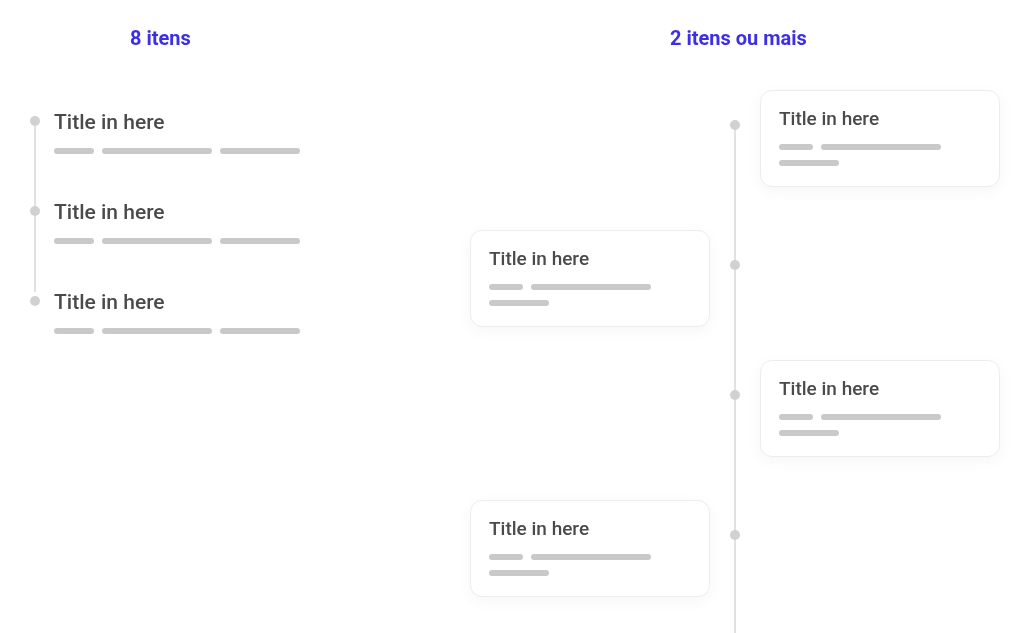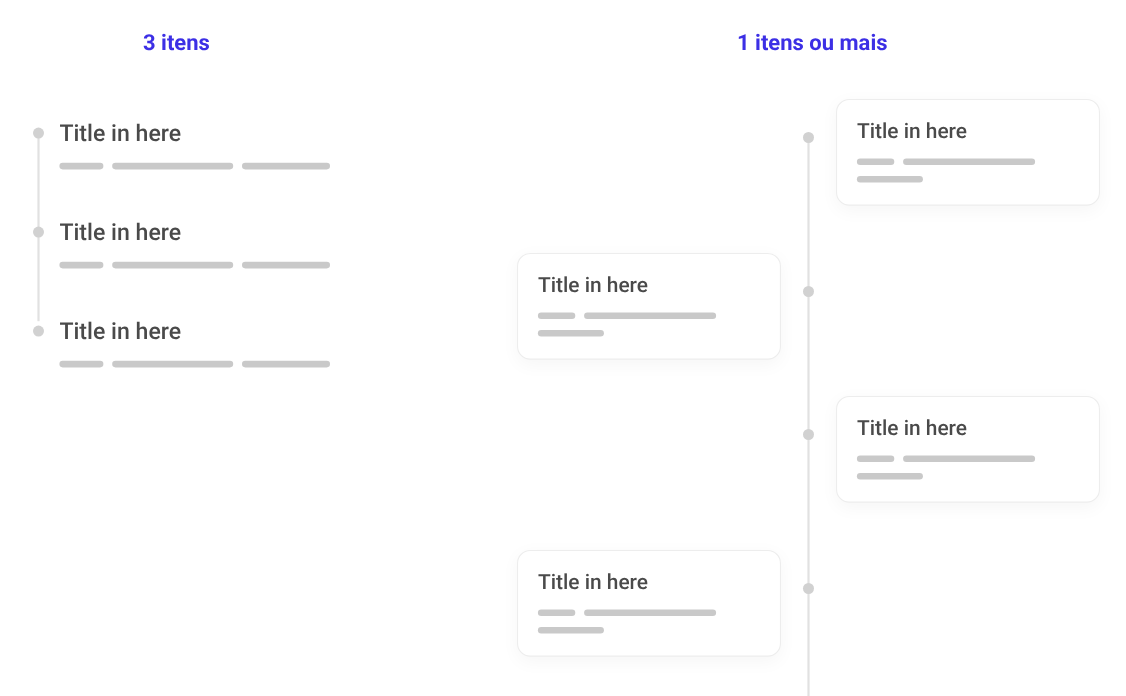--- a/index.html
+++ b/index.html
@@ -101,22 +101,22 @@
   .rt-card-title {
     color: #4A4A4A;
     font-size: 19px;
     font-weight: 500;
     margin-bottom: 14px;
   }
 </style>
 </head>
 <body>
 
-<div class="col-title left">3 itens</div>
-<div class="col-title right">1 itens ou mais</div>
+<div class="col-title left">8 itens</div>
+<div class="col-title right">2 itens ou mais</div>
 
 <div class="left-timeline">
   <div class="rail"></div>
   <div id="left-items">
       <div class="lt-item">
         <div class="lt-dot"></div>
         <div class="lt-title">Title in here</div>
         <div class="lt-skel">
           <div class="bar" style="width: 40px;"></div>
           <div class="bar" style="width: 110px;"></div>

